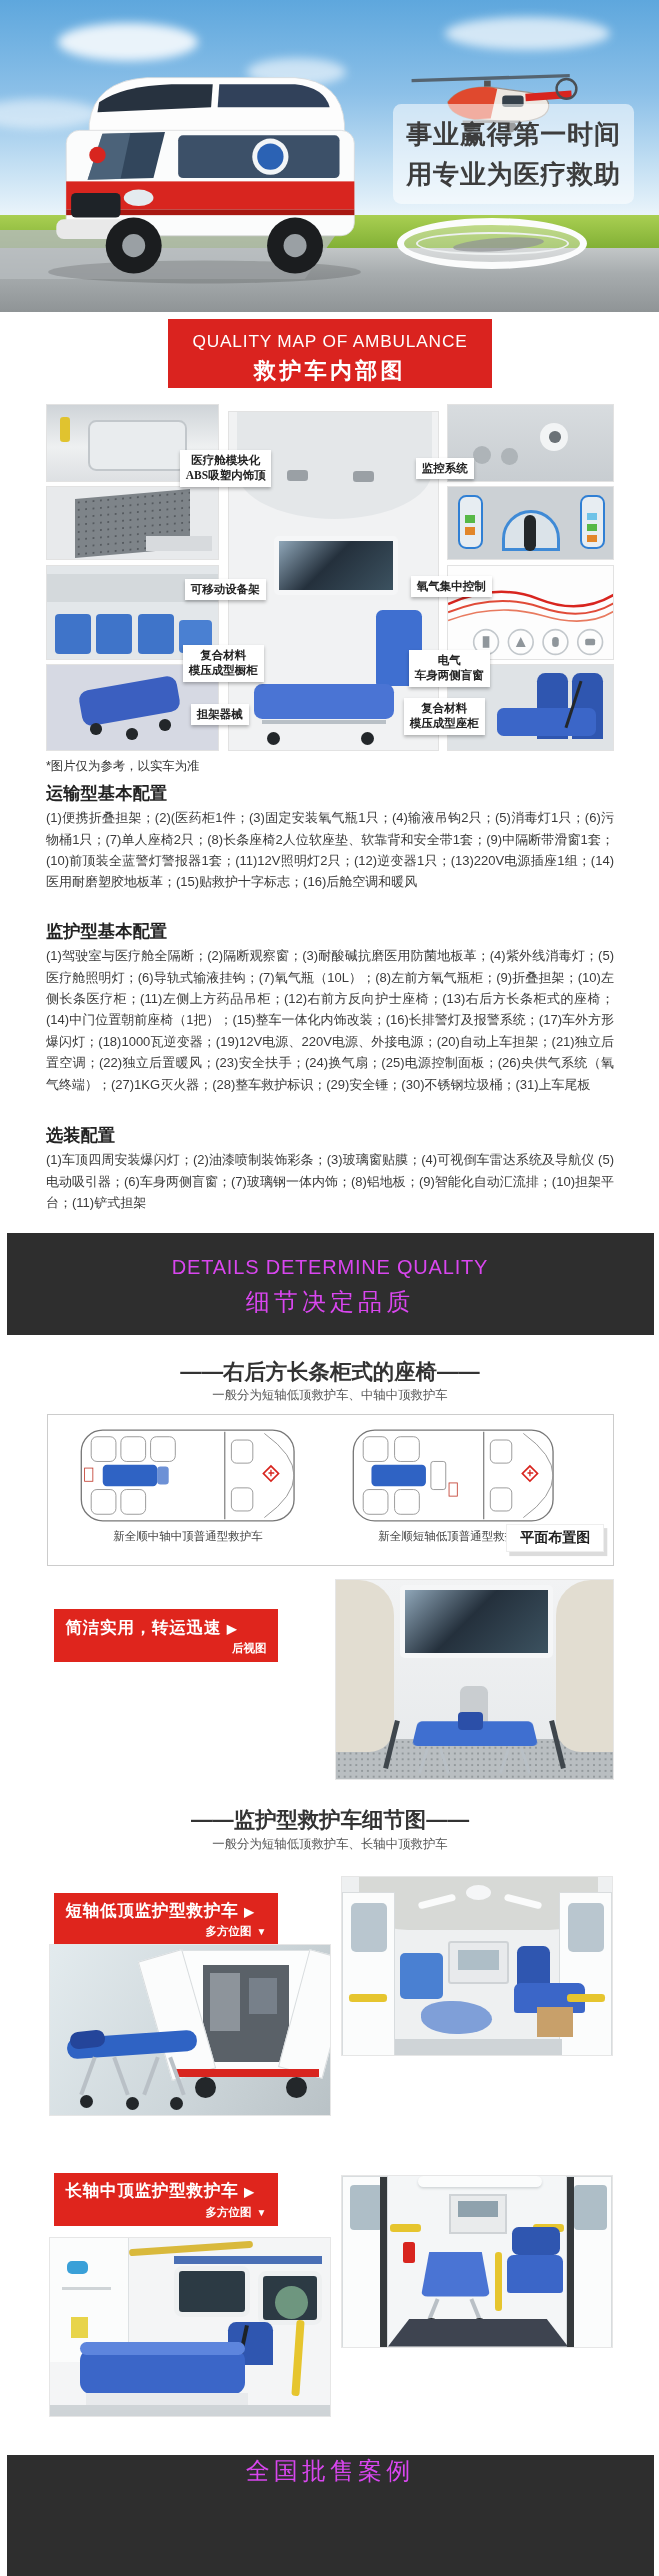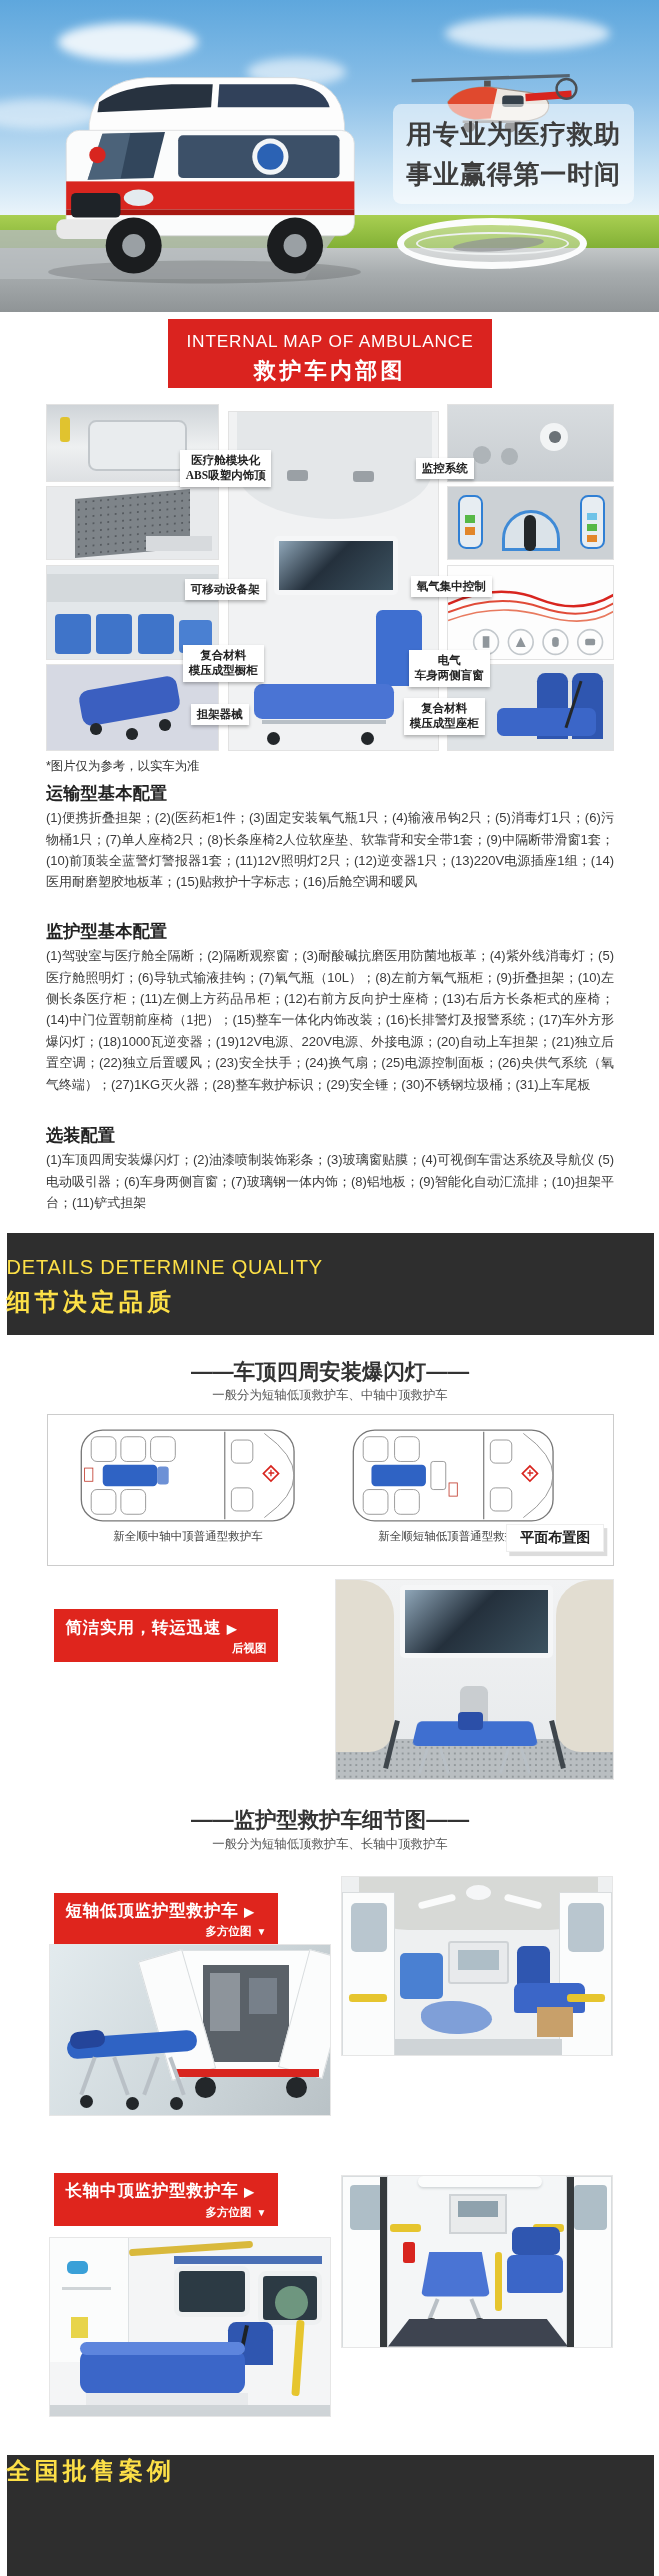--- a/index.html
+++ b/index.html
@@ -48,25 +48,25 @@
 
   #note { margin:8.2px 0 0 46px; font-size:12.4px; color:#333; height:15px; }
 
   
   .cfg-h { margin:10px 46px 0; font-size:17.3px; font-weight:bold; color:#222; height:20.6px; line-height:20.6px; }
   .cfg-h.h2 { margin-top:8.2px; }
   .cfg-p { margin:3.3px 46px 0; font-size:13px; color:#3a3a3a; line-height:21.4px; overflow:hidden; text-align:justify; }
   #p1 { height:106px; } #p2 { height:172px; } #p3 { height:67px; }
 
   
-  .darkbanner { width:647px; margin:0 auto; background:#2e2e2e; text-align:left; color:#fde047; }
+  .darkbanner { width:647px; margin:0 auto; background:#2e2e2e; text-align:center; color:#d946ef; }
   #banner2 { height:102px; margin-top:16.5px; }
   #banner3 { height:121px; margin-top:38px; }
   .darkbanner .en { font-size:20px; letter-spacing:0.8px; padding-top:23px; }
-  .darkbanner .zh { font-size:24px; font-weight:bold; letter-spacing:4.1px; margin-top:7.4px; }
+  .darkbanner .zh { font-size:24px; font-weight:normal; letter-spacing:4.1px; margin-top:7.4px; }
 
   
   .sechead { margin-top:25px; text-align:center; font-size:21.4px; font-weight:bold; color:#333; height:25px; line-height:25px; }
   #sec2head { margin-top:28px; }
   .secsub { margin-top:1.6px; text-align:center; font-size:12.4px; color:#555; height:18px; line-height:18px; }
 
   
   #floorplan { position:relative; width:567px; height:152px; margin:10px auto 0; border:0.8px solid #ccc; background:#fff; }
   .plan { position:absolute; top:10px; }
   .plancap { position:absolute; top:114px; width:221px; text-align:center; font-size:11.5px; font-weight:normal; color:#444; }
@@ -140,27 +140,27 @@
     <ellipse cx="140" cy="182" rx="18" ry="10" fill="#e4ebef"></ellipse>
     <rect x="40" y="208" width="92" height="24" rx="9" fill="#e9e9e9"></rect>
     <circle cx="90" cy="130" r="10" fill="#d8251f"></circle>
     <circle cx="134" cy="240" r="34" fill="#1b1d1f"></circle>
       <circle cx="134" cy="240" r="14" fill="#9aa0a4"></circle>
     <circle cx="330" cy="240" r="34" fill="#1b1d1f"></circle>
       <circle cx="330" cy="240" r="14" fill="#9aa0a4"></circle>
   </svg>
 
   <div id="slogan">
+    <div>事业赢得第一时间</div>
     <div>用专业为医疗救助</div>
-    <div>事业赢得第一时间</div>
   </div>
 </div>
 
 <div id="banner1">
-  <div class="en">INTERNAL MAP OF AMBULANCE</div>
+  <div class="en">QUALITY MAP OF AMBULANCE</div>
   <div class="zh">救护车内部图</div>
 </div>
 
 <div id="diagram">
 
   <div class="ph" style="left:46px;top:0;width:173px;height:78px;background:linear-gradient(180deg,#cfd4d8,#eef0f1 55%,#dde0e3);">
     <div class="abs" style="left:41px;top:15px;width:99px;height:51px;border:2.5px solid #c2c7cb;border-radius:8.2px;background:#e9ecee;"></div>
     <div class="yellowbar" style="left:13px;top:11.5px;width:10px;height:25px;background:#e0c32f;"></div>
   </div>
   <div class="ph" style="left:46px;top:82px;width:173px;height:74px;background:#e8eaec;">
@@ -272,21 +272,21 @@
 <p id="p2" class="cfg-p">(1)驾驶室与医疗舱全隔断；(2)隔断观察窗；(3)耐酸碱抗磨医用防菌地板革；(4)紫外线消毒灯；(5)医疗舱照明灯；(6)导轨式输液挂钩；(7)氧气瓶（10L）；(8)左前方氧气瓶柜；(9)折叠担架；(10)左侧长条医疗柜；(11)左侧上方药品吊柜；(12)右前方反向护士座椅；(13)右后方长条柜式的座椅；(14)中门位置朝前座椅（1把）；(15)整车一体化内饰改装；(16)长排警灯及报警系统；(17)车外方形爆闪灯；(18)1000瓦逆变器；(19)12V电源、220V电源、外接电源；(20)自动上车担架；(21)独立后置空调；(22)独立后置暖风；(23)安全扶手；(24)换气扇；(25)电源控制面板；(26)央供气系统（氧气终端）；(27)1KG灭火器；(28)整车救护标识；(29)安全锤；(30)不锈钢垃圾桶；(31)上车尾板</p>
 
 <h3 class="cfg-h h2">选装配置</h3>
 <p id="p3" class="cfg-p">(1)车顶四周安装爆闪灯；(2)油漆喷制装饰彩条；(3)玻璃窗贴膜；(4)可视倒车雷达系统及导航仪 (5)电动吸引器；(6)车身两侧盲窗；(7)玻璃钢一体内饰；(8)铝地板；(9)智能化自动汇流排；(10)担架平台；(11)铲式担架</p>
 
 <div id="banner2" class="darkbanner">
   <div class="en">DETAILS DETERMINE QUALITY</div>
   <div class="zh">细节决定品质</div>
 </div>
 
-<div class="sechead">——车顶四周安装爆闪灯——</div>
+<div class="sechead">——右后方长条柜式的座椅——</div>
 <div class="secsub">一般分为短轴低顶救护车、中轴中顶救护车</div>
 
 <div id="floorplan">
   <svg class="plan" style="left:30px;" width="221" height="101" viewBox="0 0 268 122">
     <rect x="4" y="6" width="258" height="110" rx="26" fill="#fff" stroke="#777" stroke-width="1.6"></rect>
     <line x1="178" y1="8" x2="178" y2="114" stroke="#777" stroke-width="1.4"></line>
     <path d="M226,10 Q262,36 262,61 Q262,86 226,112" fill="none" stroke="#999" stroke-width="1.2"></path>
     <rect x="16" y="14" width="30" height="30" rx="7" fill="none" stroke="#888"></rect>
     <rect x="52" y="14" width="30" height="30" rx="7" fill="none" stroke="#888"></rect>
     <rect x="88" y="14" width="30" height="30" rx="7" fill="none" stroke="#888"></rect>

